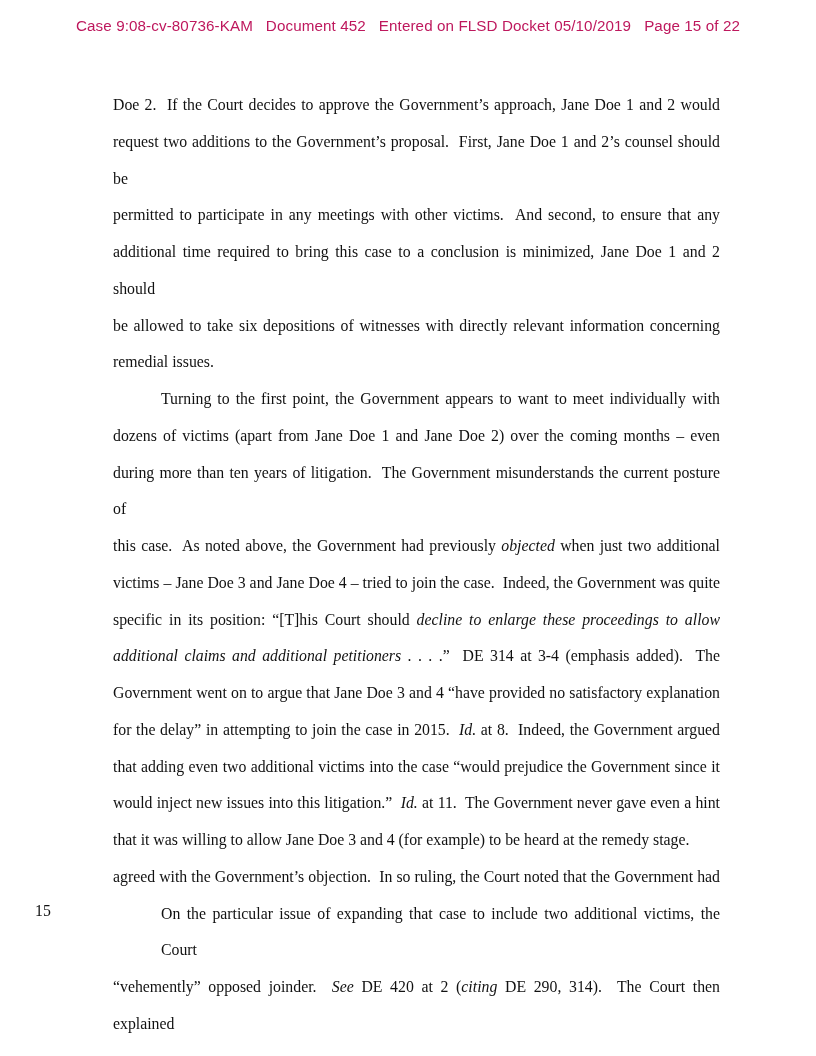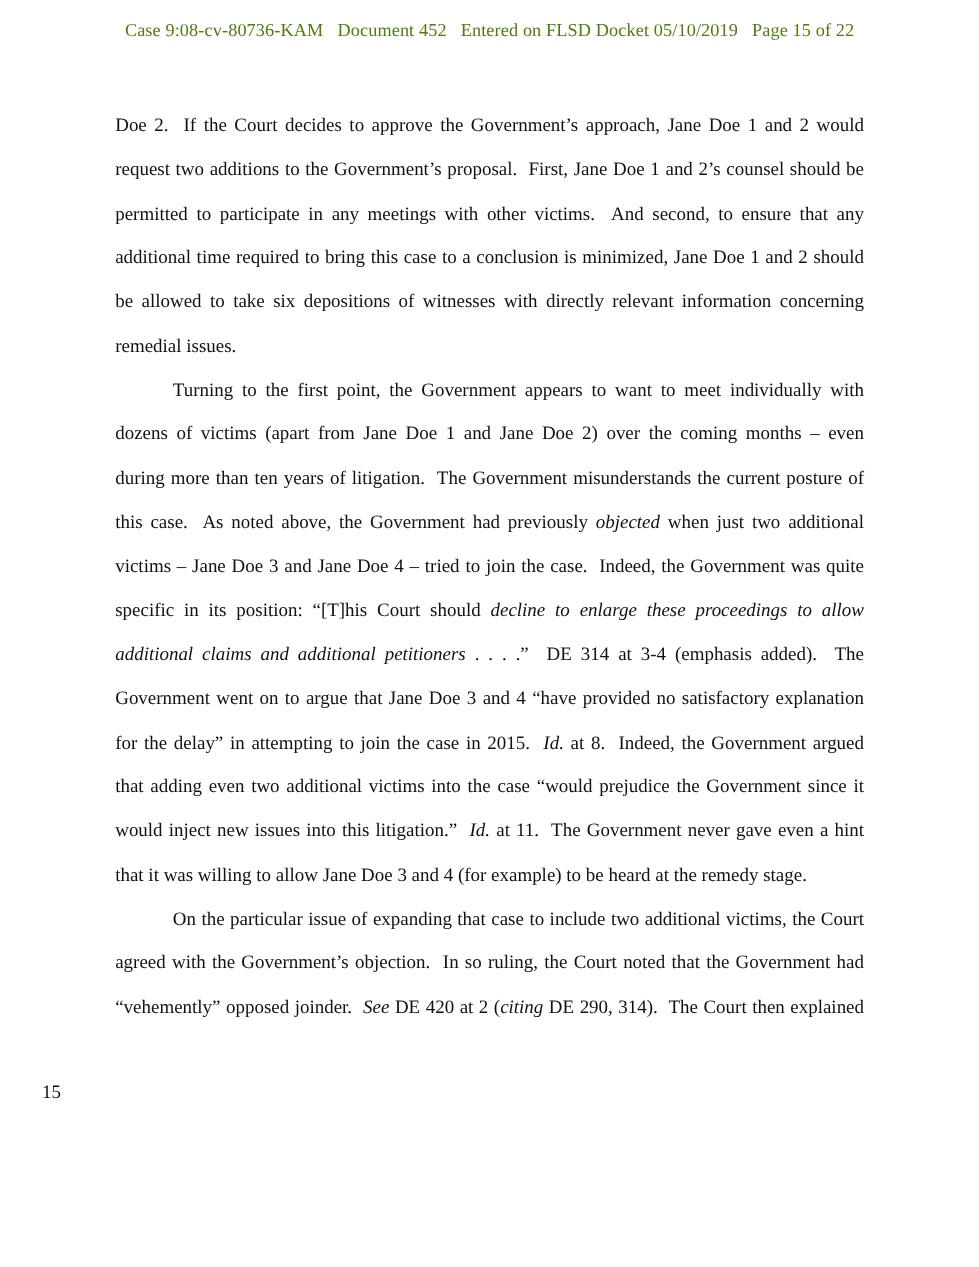--- a/index.html
+++ b/index.html
@@ -36,20 +36,21 @@
     line-height: 36.75px;
   }
   .paragraph {
     margin: 0;
     padding: 0;
   }
   .line {
     text-align: justify;
     text-align-last: justify;
     text-justify: inter-word;
+    margin-left: 17px;
   }
   .line.last {
     text-align: left;
     text-align-last: left;
   }
   .line.indent {
     padding-left: 48px;
   }
   .it {
     font-style: italic;
@@ -61,21 +62,21 @@
     width: 816px;
     text-align: left;
     font-size: 15.8px;
     margin-left: 35px;
   }
 </style>
 </head>
 <body>
 
 <div class="page" style="color: rgb(17, 17, 17);">
-  <div class="docket-header" style="color: #4d7c0f; font-family: Liberation Serif, serif;">Case 9:08-cv-80736-KAM   Document 452   Entered on FLSD Docket 05/10/2019   Page 15 of 22</div>
+  <div class="docket-header" style="color: #be185d;">Case 9:08-cv-80736-KAM   Document 452   Entered on FLSD Docket 05/10/2019   Page 15 of 22</div>
 
   <div class="doc-body">
       <div class="paragraph">
         <div class="line"><span>Doe 2.&nbsp; If the Court decides to approve the Government’s approach, Jane Doe 1 and 2 would</span></div>
         <div class="line"><span>request two additions to the Government’s proposal.&nbsp; First, Jane Doe 1 and 2’s counsel should be</span></div>
         <div class="line"><span>permitted to participate in any meetings with other victims.&nbsp; And second, to ensure that any</span></div>
         <div class="line"><span>additional time required to bring this case to a conclusion is minimized, Jane Doe 1 and 2 should</span></div>
         <div class="line"><span>be allowed to take six depositions of witnesses with directly relevant information concerning</span></div>
         <div class="line last"><span>remedial issues.</span></div>
       </div>
@@ -87,20 +88,20 @@
         <div class="line"><span>victims – Jane Doe 3 and Jane Doe 4 – tried to join the case.&nbsp; Indeed, the Government was quite</span></div>
         <div class="line"><span>specific in its position: “[T]his Court should </span><span class="it">decline to enlarge these proceedings to allow</span></div>
         <div class="line"><span class="it">additional claims and additional petitioners</span><span> . . . .”&nbsp; DE 314 at 3-4 (emphasis added).&nbsp; The</span></div>
         <div class="line"><span>Government went on to argue that Jane Doe 3 and 4 “have provided no satisfactory explanation</span></div>
         <div class="line"><span>for the delay” in attempting to join the case in 2015.&nbsp; </span><span class="it">Id.</span><span> at 8.&nbsp; Indeed, the Government argued</span></div>
         <div class="line"><span>that adding even two additional victims into the case “would prejudice the Government since it</span></div>
         <div class="line"><span>would inject new issues into this litigation.”&nbsp; </span><span class="it">Id.</span><span> at 11.&nbsp; The Government never gave even a hint</span></div>
         <div class="line last"><span>that it was willing to allow Jane Doe 3 and 4 (for example) to be heard at the remedy stage.</span></div>
       </div>
       <div class="paragraph">
+        <div class="line"><span>agreed with the Government’s objection.&nbsp; In so ruling, the Court noted that the Government had</span></div>
         <div class="line indent"><span>On the particular issue of expanding that case to include two additional victims, the Court</span></div>
-        <div class="line"><span>agreed with the Government’s objection.&nbsp; In so ruling, the Court noted that the Government had</span></div>
         <div class="line"><span>“vehemently” opposed joinder.&nbsp; </span><span class="it">See</span><span> DE 420 at 2 (</span><span class="it">citing</span><span> DE 290, 314).&nbsp; The Court then explained</span></div>
       </div>
     </div>
 
   <div class="page-number">15</div>
 </div>
 
 </body></html>

